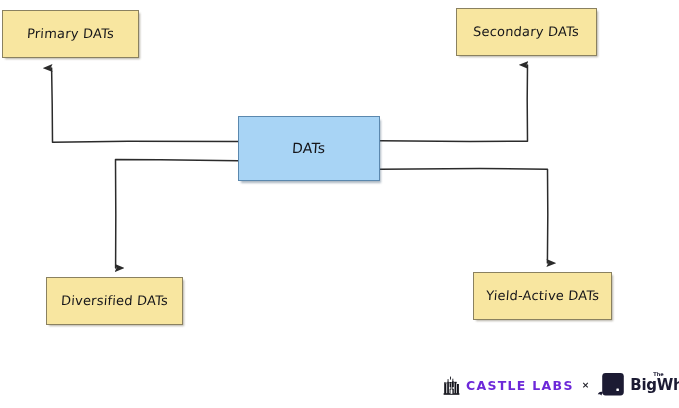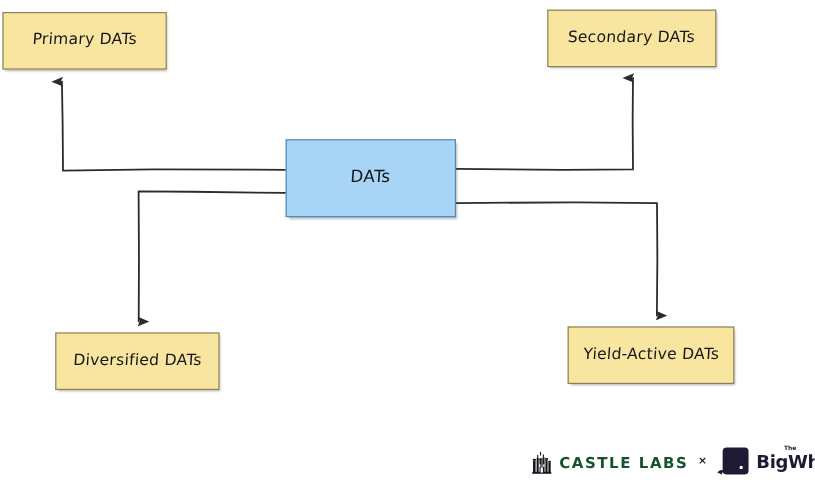--- a/index.html
+++ b/index.html
@@ -66,21 +66,21 @@
     display: flex;
     align-items: center;
     gap: 7px;
   }
   .brand-castle {
     display: flex;
     align-items: center;
     gap: 6px;
   }
   .castle-wordmark {
-    color: #14532d;
+    color: #6d28d9;
     font-family: "DejaVu Sans", sans-serif;
     font-size: 12.5px;
     font-weight: 700;
     letter-spacing: 1.3px;
     white-space: nowrap;
     text-align: right;
   }
   .brand-x {
     color: #1b1b24;
     font-family: "DejaVu Sans", sans-serif;

